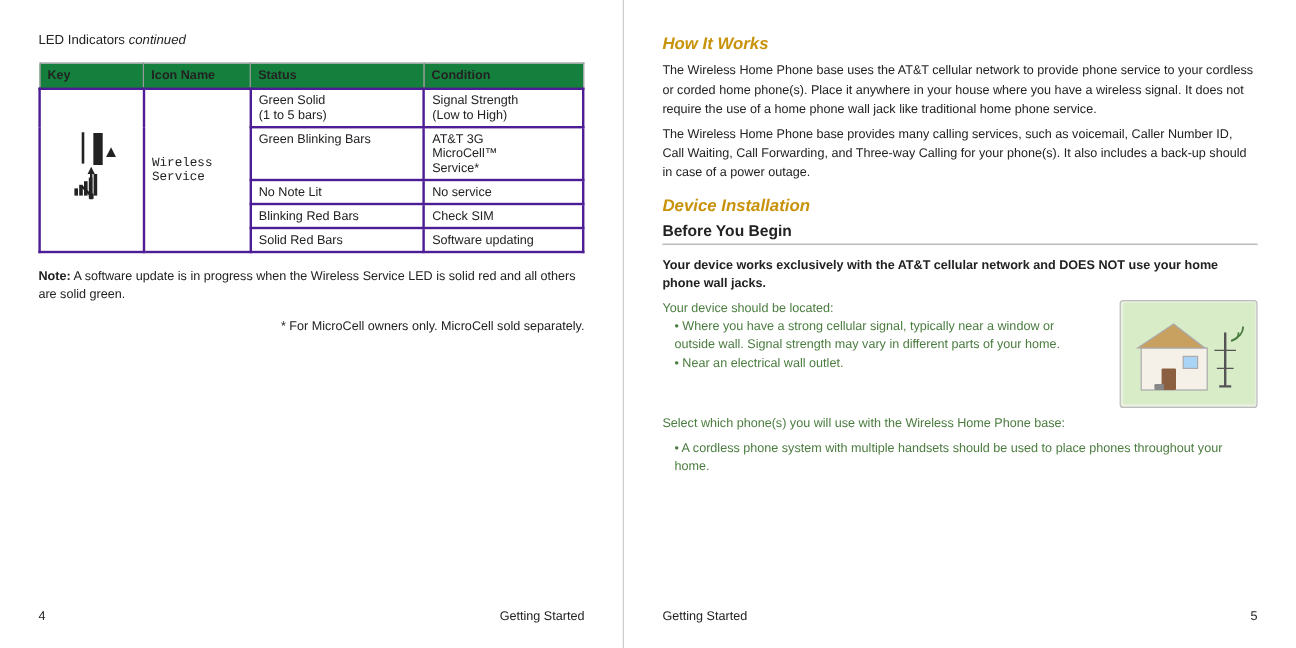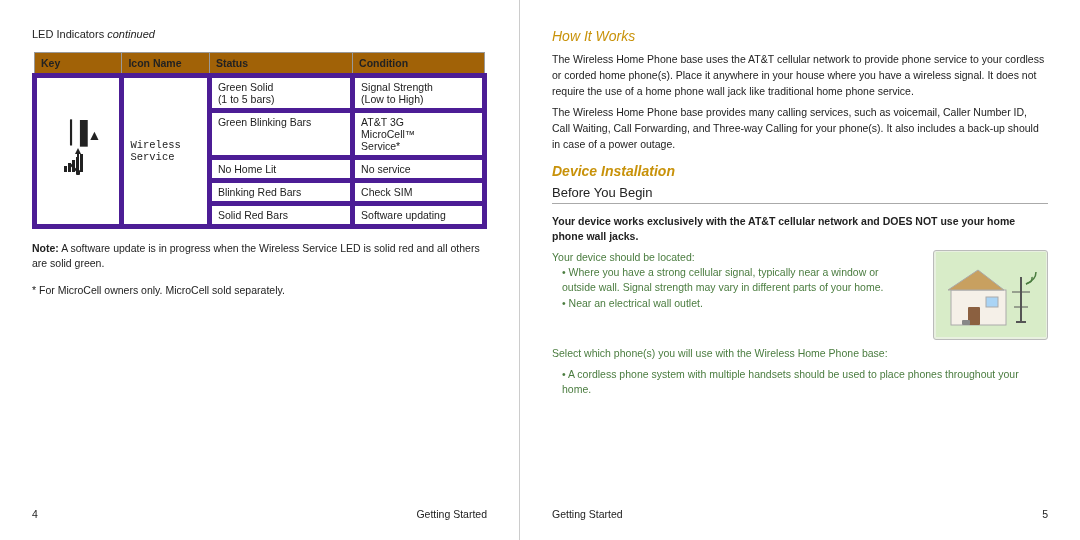--- a/index.html
+++ b/index.html
@@ -27,28 +27,28 @@
       display: flex;
       flex-direction: column;
       gap: 10px;
     }
     table.led-table {
       width: 100%;
       border-collapse: collapse;
       font-size: 10.5px;
     }
     table.led-table th {
-      background: #a16207;
+      background: #15803d;
       border: 1px solid #999;
       padding: 4px 6px;
       text-align: left;
       font-weight: bold;
     }
     table.led-table td {
-      border: 5px solid #4c1d95;
+      border: 2px solid #4c1d95;
       padding: 3px 6px;
       vertical-align: top;
     }
     table.led-table td.icon-cell {
       vertical-align: middle;
       text-align: center;
       font-size: 16px;
       padding: 4px 8px;
     }
     .note-text {
@@ -56,52 +56,53 @@
       color: #222;
       line-height: 1.45;
     }
     .note-text b {
       font-weight: bold;
     }
     .microcell-note {
       font-size: 10.5px;
       color: #222;
       line-height: 1.45;
+      text-align: right;
     }
     .page-number-row {
       display: flex;
       justify-content: space-between;
       align-items: flex-end;
       margin-top: auto;
       font-size: 10.5px;
       color: #222;
     }
     
     .how-it-works-title {
       font-size: 14px;
       font-style: italic;
       color: #c8920a;
-      font-weight: normal;
+      font-weight: bold;
       margin-bottom: 2px;
     }
     .body-text {
       font-size: 10.5px;
       color: #222;
       line-height: 1.5;
     }
     .device-installation-title {
       font-size: 14px;
       font-style: italic;
       color: #c8920a;
       font-weight: bold;
       margin-top: 4px;
     }
     .before-you-begin {
       font-size: 13px;
-      font-weight: normal;
+      font-weight: bold;
       color: #222;
       border-bottom: 1px solid #aaa;
       padding-bottom: 3px;
       margin-bottom: 4px;
     }
     .bold-note {
       font-size: 10.5px;
       font-weight: bold;
       color: #222;
       line-height: 1.45;
@@ -191,21 +192,21 @@
         </td>
         <td rowspan="5" style="vertical-align:middle; font-size:10.5px;font-family:Liberation Mono, monospace;">Wireless<br>Service</td>
         <td>Green Solid<br>(1 to 5 bars)</td>
         <td>Signal Strength<br>(Low to High)</td>
       </tr>
       <tr>
         <td>Green Blinking Bars</td>
         <td>AT&amp;T 3G<br>MicroCell™<br>Service*</td>
       </tr>
       <tr>
-        <td>No Home Lit</td>
+        <td>No Note Lit</td>
         <td>No service</td>
       </tr>
       <tr>
         <td>Blinking Red Bars</td>
         <td>Check SIM</td>
       </tr>
       <tr>
         <td>Solid Red Bars</td>
         <td>Software updating</td>
       </tr>

